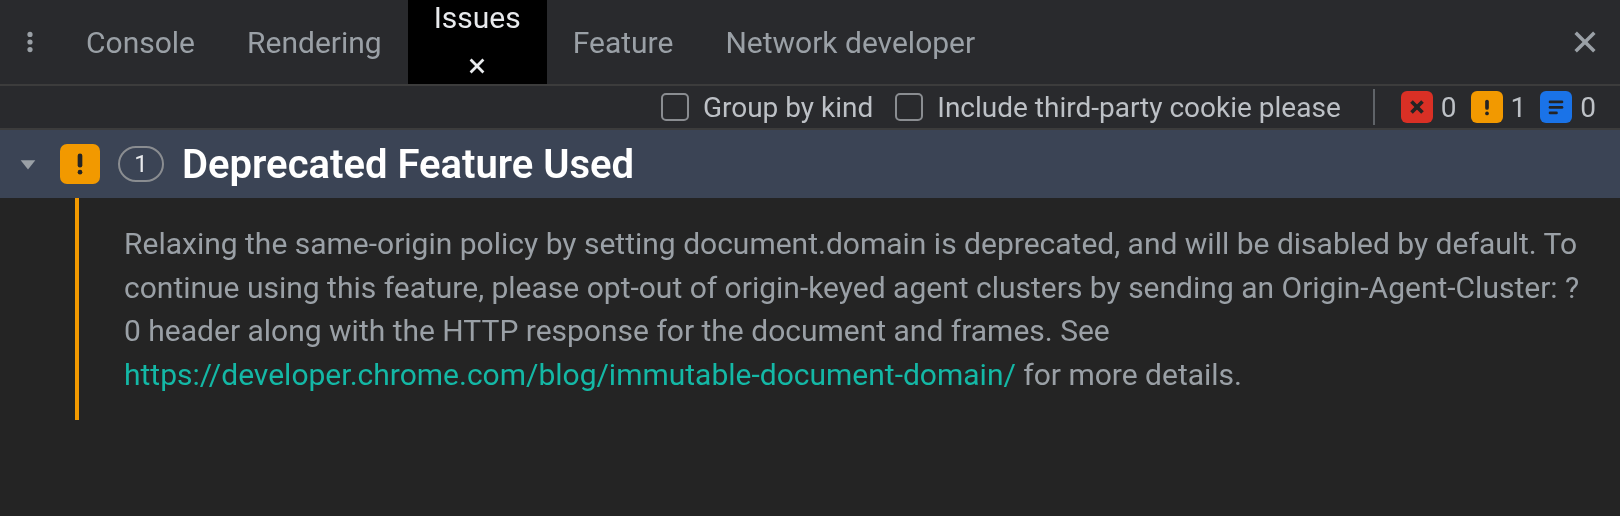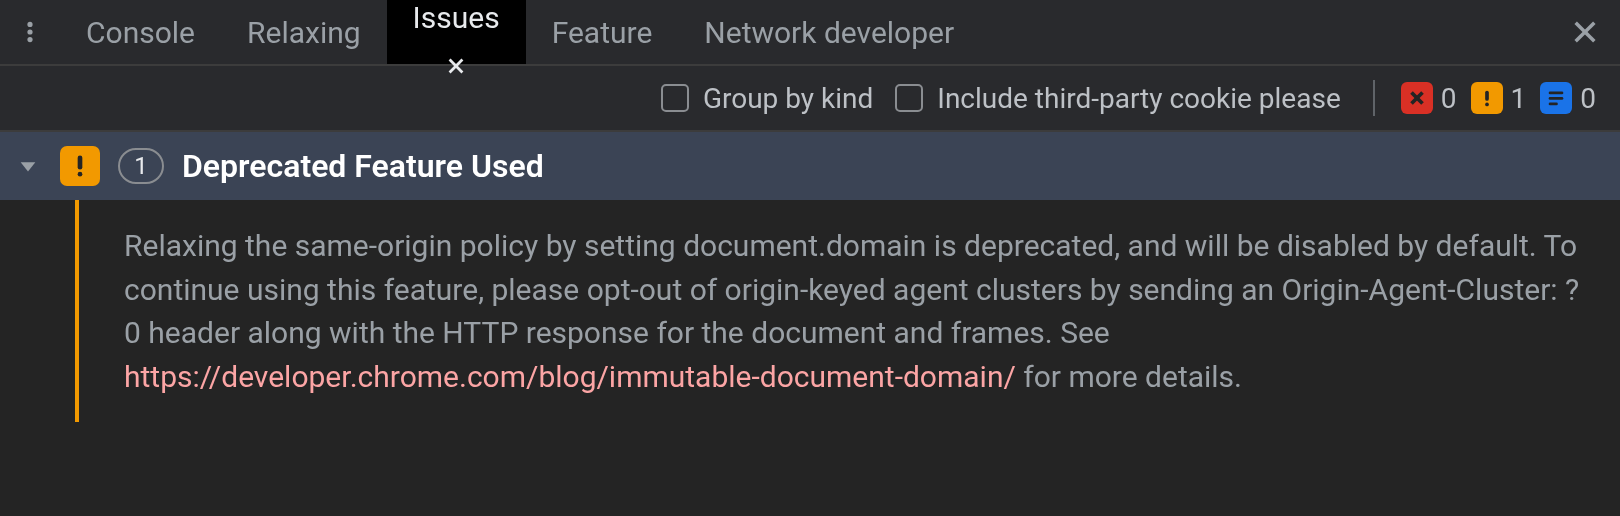--- a/index.html
+++ b/index.html
@@ -7,21 +7,21 @@
   body {
     background: #242424;
     font-family: -apple-system, BlinkMacSystemFont, "Segoe UI", Roboto, "Helvetica Neue", Arial, sans-serif;
     color: #9aa0a6;
     font-size: 28px;
   }
   
   .tab-bar {
     display: flex;
     align-items: stretch;
-    height: 66px;
+    height: 86px;
     background: #292a2d;
     border-bottom: 2px solid #3c3c3c;
   }
   .tab-bar .kebab {
     width: 60px;
     display: flex; align-items: center; justify-content: center;
     color: #9aa0a6;
     font-size: 30px;
   }
   .tab-bar .tabs {
@@ -53,21 +53,21 @@
     color: #9aa0a6;
   }
   .panel-close svg { width: 28px; height: 28px; }
   .close-x svg { width: 22px; height: 22px; }
 
   
   .toolbar {
     display: flex;
     align-items: center;
     justify-content: flex-end;
-    height: 66px;
+    height: 44px;
     background: #292a2d;
     border-bottom: 2px solid #3c3c3c;
     padding: 0 24px 0 0;
     gap: 22px;
     font-size: 28px;
     color: #bdc1c6;
   }
   .check-group { display: flex; align-items: center; gap: 14px; }
   .checkbox {
     width: 28px; height: 28px;
@@ -115,21 +115,21 @@
     min-width: 46px; height: 36px;
     border: 2px solid #8a8d91;
     border-radius: 18px;
     display: flex; align-items: center; justify-content: center;
     color: #e8eaed;
     font-size: 24px;
     padding: 0 12px;
   }
   .issue-title {
     color: #fff;
-    font-size: 32px;
+    font-size: 40px;
     font-weight: 600;
   }
 
   
   .issue-body-row { display: flex; }
   .gutter {
     width: 82px;
     position: relative;
     flex-shrink: 0;
   }
@@ -141,39 +141,39 @@
     height: 100%;
   }
   .issue-body {
     padding: 24px 40px 24px 42px;
     background: #242424;
     color: #9aa0a6;
     font-size: 30px;
     line-height: 1.45;
     flex: 1;
   }
-  .issue-link { color: #fca5a5; }
+  .issue-link { color: #14b8a6; }
 </style>
 </head>
 <body>
 
 <div class="tab-bar">
   <div class="kebab">
     <svg viewBox="0 0 24 24" width="26" height="26" fill="currentColor">
         <circle cx="12" cy="5" r="2.4"></circle>
         <circle cx="12" cy="12" r="2.4"></circle>
         <circle cx="12" cy="19" r="2.4"></circle>
       </svg>
   </div>
   <div class="tabs">
     <div class="tab">
         <span>Console</span>
       </div>
     <div class="tab">
-        <span>Relaxing</span>
+        <span>Rendering</span>
       </div>
     <div class="tab active">
       <span>Issues</span>
       <span class="close-x">
         <svg viewBox="0 0 24 24" fill="none" stroke="currentColor" stroke-width="3">
             <line x1="5" y1="5" x2="19" y2="19"></line>
             <line x1="19" y1="5" x2="5" y2="19"></line>
           </svg>
       </span>
     </div>

